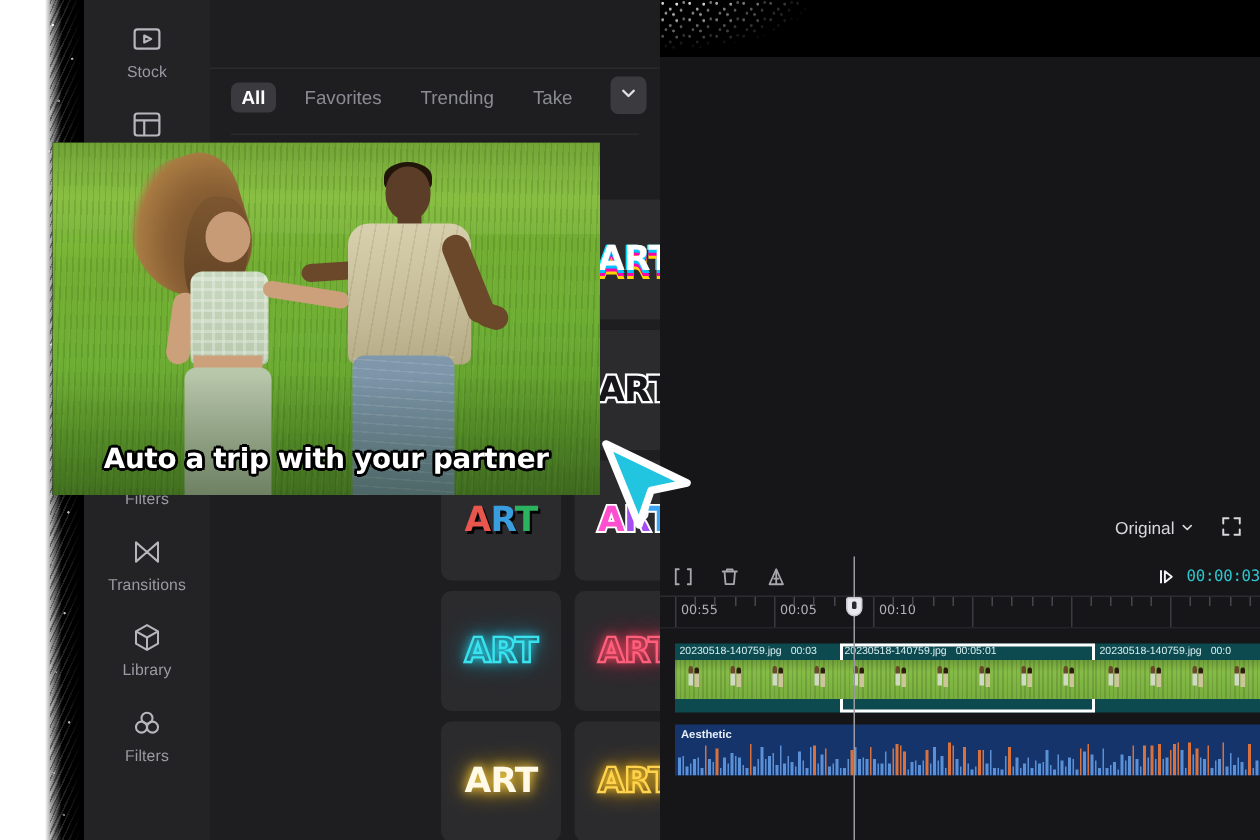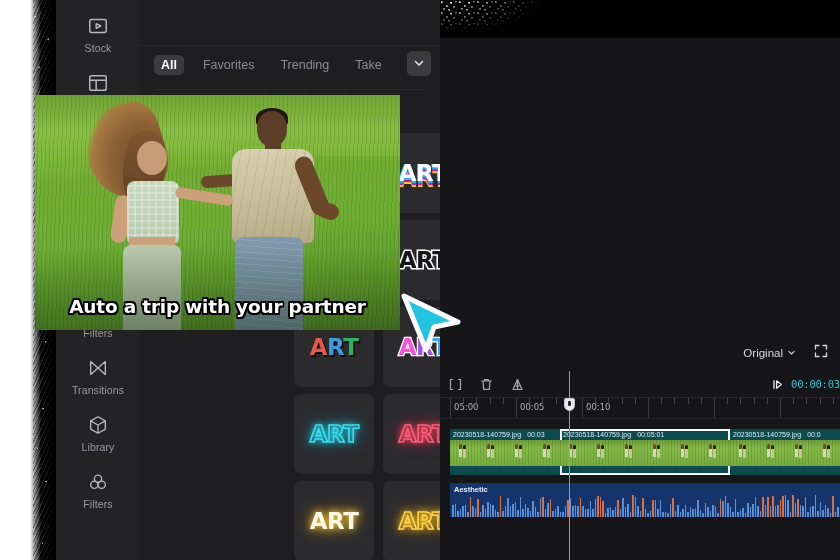--- a/index.html
+++ b/index.html
@@ -437,21 +437,21 @@
             <svg viewBox="0 0 13 13" fill="none" stroke="#f0f0f5" stroke-width="1.3">
               <path d="M3 2.2v8.6M5.6 2.8l4.6 3.7-4.6 3.7z" stroke-linejoin="round"></path>
             </svg>
           </span>
         <span class="tl-time">00:00:03</span>
       </div>
     </div>
 
     <div class="ruler" id="ruler">
         <div class="rtickb" style="left: 10px;"></div>
-        <div class="rt" style="left: 14px;">05:00</div>
+        <div class="rt" style="left: 14px;">00:55</div>
         <div class="rtick" style="left: 23.2px;"></div>
         <div class="rtick" style="left: 36.4px;"></div>
         <div class="rtick" style="left: 49.6px;"></div>
         <div class="rtick" style="left: 62.8px;"></div>
         <div class="rtickb" style="left: 76px;"></div>
         <div class="rt" style="left: 80px;">00:05</div>
         <div class="rtick" style="left: 89.2px;"></div>
         <div class="rtick" style="left: 102.4px;"></div>
         <div class="rtick" style="left: 115.6px;"></div>
         <div class="rtick" style="left: 128.8px;"></div>

